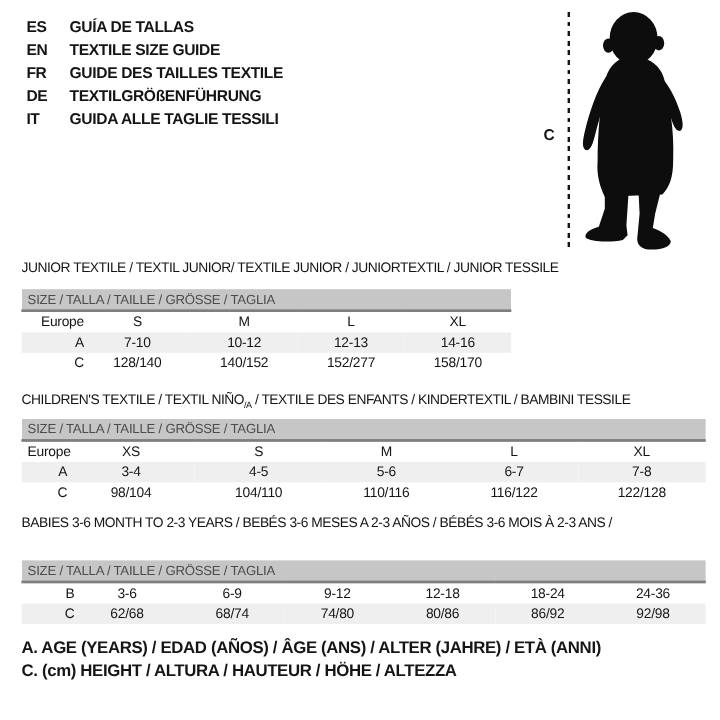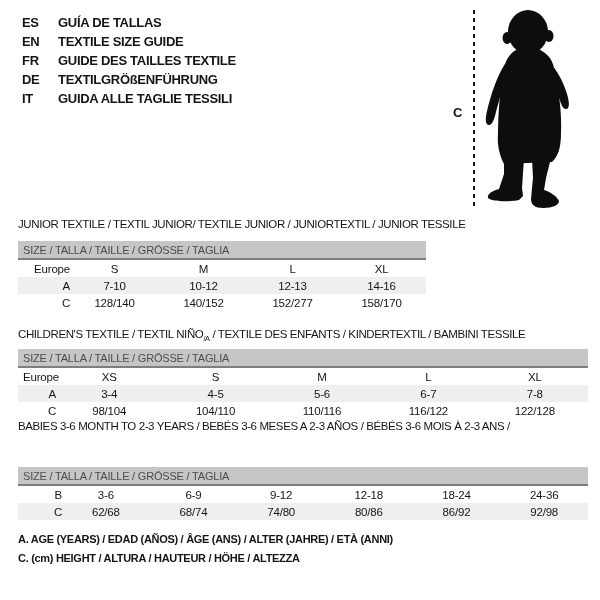--- a/index.html
+++ b/index.html
@@ -35,21 +35,21 @@
     background:var(--header_bar,#c6c6c6);
     border-bottom:2px solid var(--bar_border,#7e7e7e);
     color:var(--bar_text,#4c4c4c);
     font-weight:normal;font-size:11px;text-align:left;height:15px;padding:1px 0 1px 5px;
     letter-spacing:-0.2px;white-space:nowrap;overflow:hidden;
   }
   table.size-table td{height:17px;padding:0;text-align:center;white-space:nowrap;}
   table.size-table td.lbl{text-align:right;padding-left:5px;}
   tr.alt td{background:var(--row_alt,#efefef);}
   
-  .footnotes{position:absolute;left:18px;top:530px;font-size:11px;font-weight:bold;
+  .footnotes{position:absolute;left:18px;top:530px;font-size:14px;font-weight:bold;
     letter-spacing:-0.3px;line-height:18.7px;white-space:nowrap;}
 </style>
 </head>
 <body>
 
 <div class="lang-block">
   <div class="lang-row">
     <span class="lang-code">ES</span>
     <span class="lang-label">GUÍA DE TALLAS</span>
   </div>
@@ -175,21 +175,21 @@
       <td class="lbl">C</td>
       <td>98/104</td>
       <td>104/110</td>
       <td>110/116</td>
       <td>116/122</td>
       <td>122/128</td>
     </tr>
   </tbody>
 </table>
 
-<div class="sec-title" style="top:418px;">
+<div class="sec-title" style="top:428px;">
   <div>BABIES 3-6 MONTH TO 2-3 YEARS / BEBÉS 3-6 MESES A 2-3 AÑOS / BÉBÉS 3-6 MOIS À 2-3 ANS /</div>
 </div>
 <table class="size-table" style="top:467px;width:570px;">
   <colgroup>
       <col style="width:44px;">
       <col>
       <col>
       <col>
       <col>
       <col>

